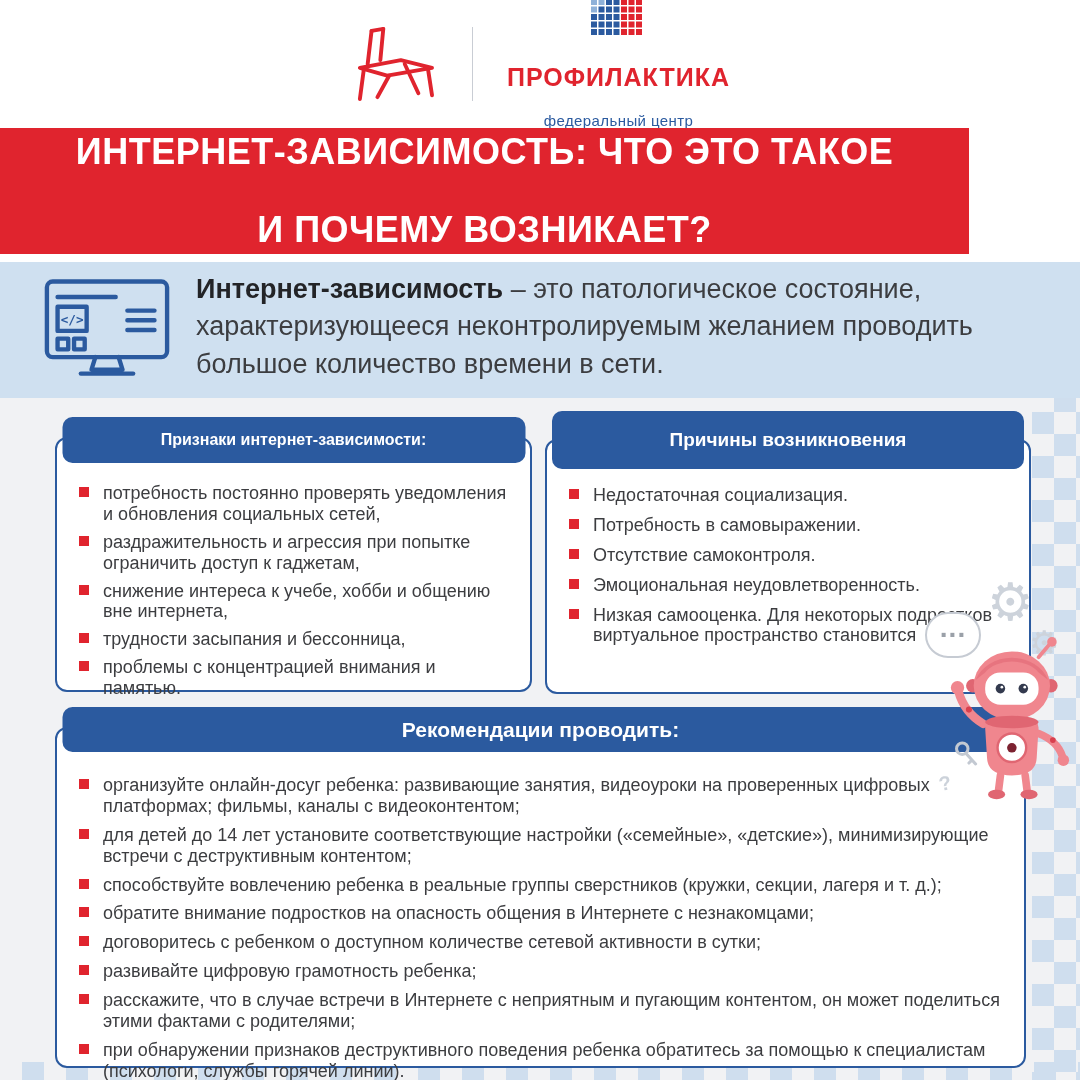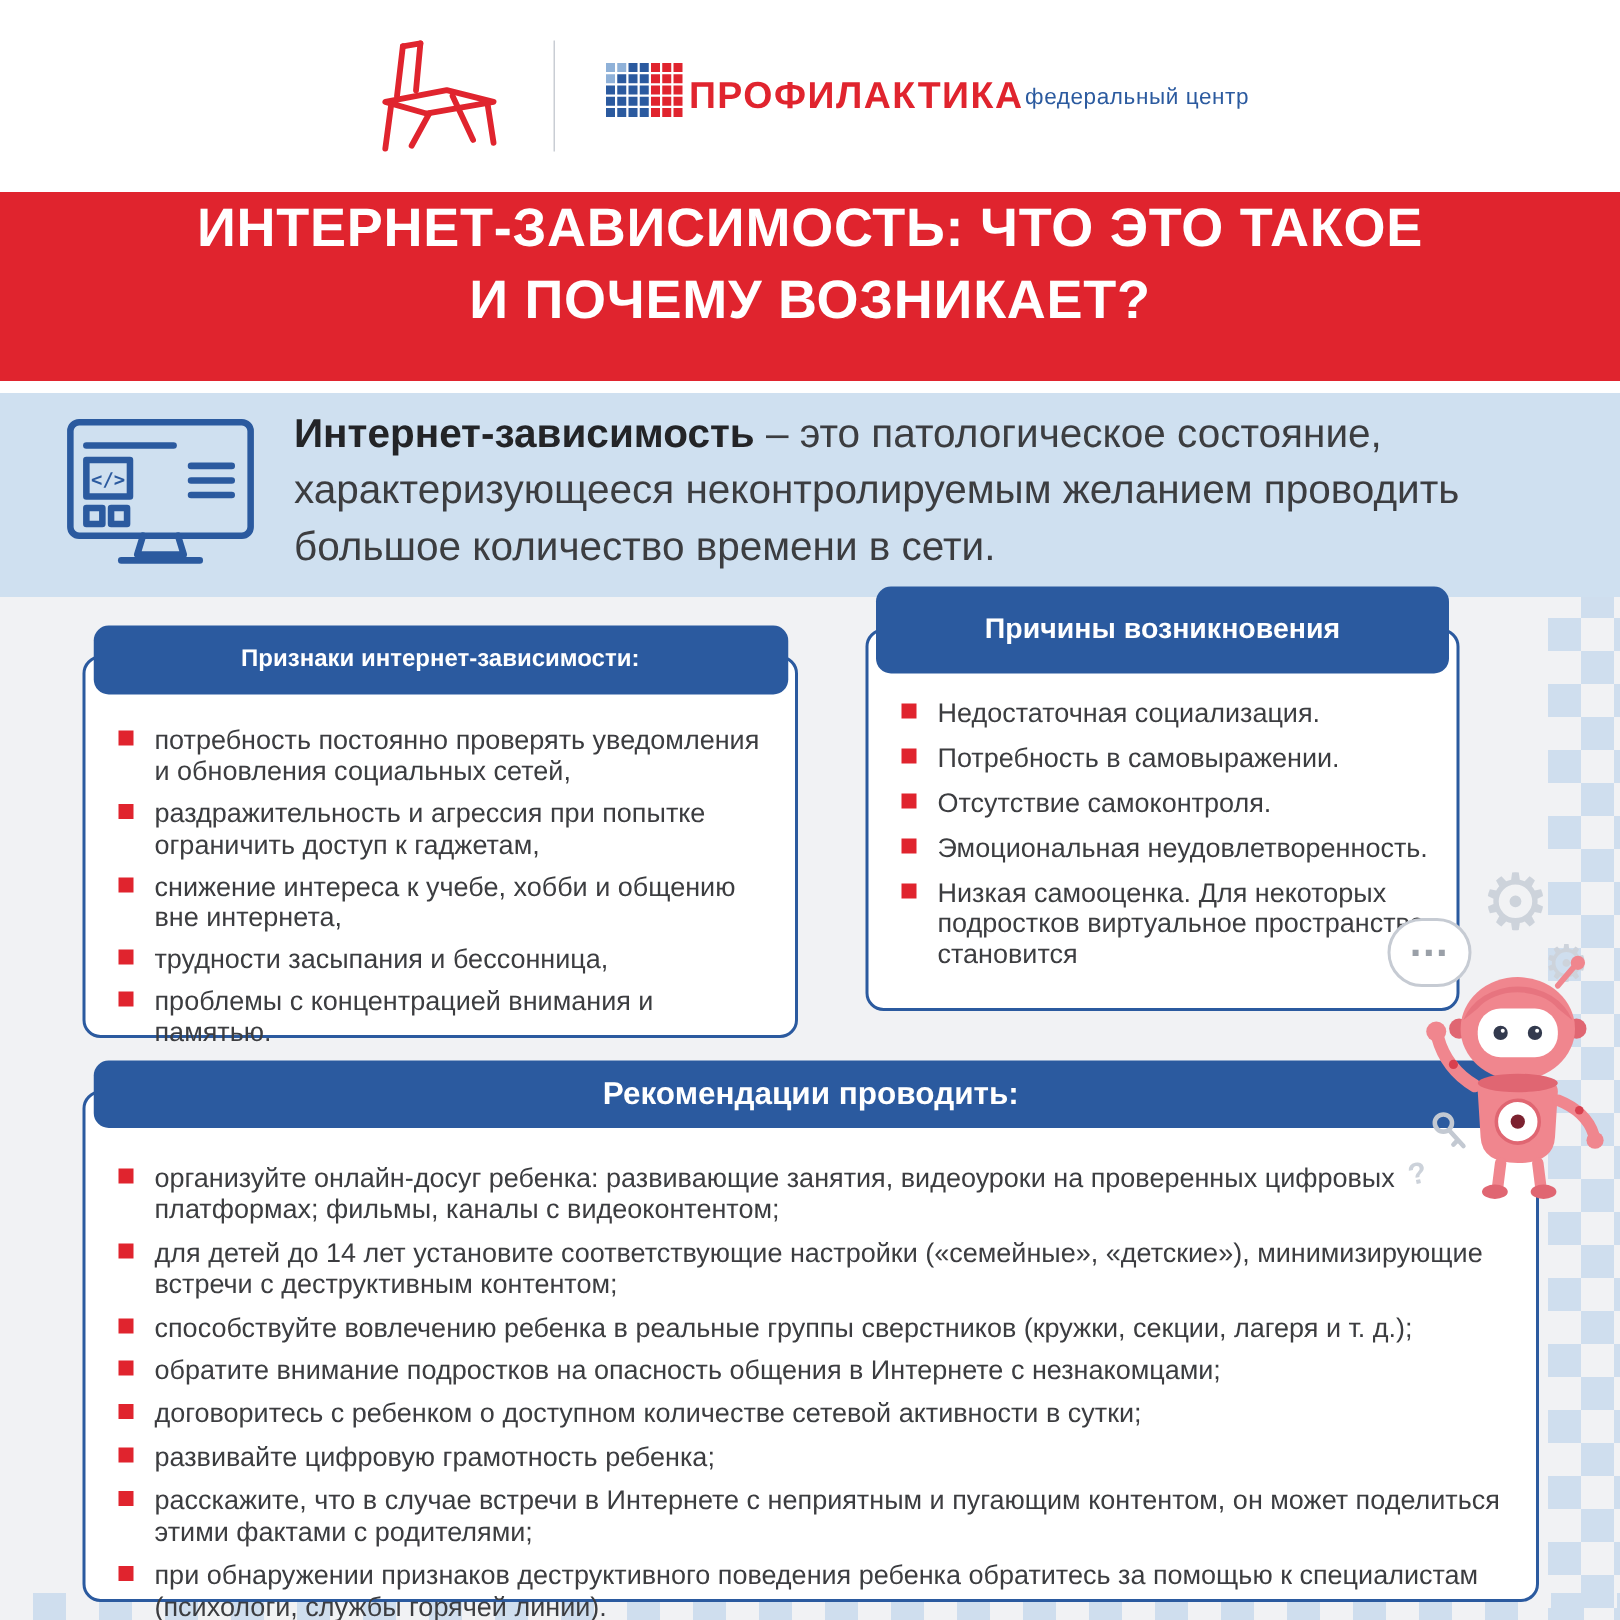--- a/index.html
+++ b/index.html
@@ -11,44 +11,44 @@
   .checker{position:absolute;z-index:1;
     background:conic-gradient(#cfdeee 90deg,transparent 90deg 180deg,#cfdeee 180deg 270deg,transparent 270deg) 0 0/44px 44px;}
   .checker-right{left:1032px;top:390px;width:48px;height:690px;}
   .checker-bottom{left:0;top:1062px;width:1080px;height:18px;}
 
   
   .top-header{position:absolute;left:0;top:0;width:1080px;height:128px;background:#ffffff;
     display:flex;align-items:center;justify-content:center;gap:34px;z-index:2;}
   .chair-logo{width:88px;height:78px;}
   .logo-divider{width:1px;height:74px;background:#c9cdd4;}
-  .brand{display:flex;flex-direction:row;align-items:center;gap:1px;}
+  .brand{display:flex;flex-direction:column;align-items:center;gap:20px;}
   .pixel-logo{width:54px;height:42px;margin-bottom:2px;}
   .brand-name{color:#e0242e;font-weight:bold;font-size:25px;letter-spacing:1px;}
   .brand-subtitle{color:#2b5a9f;font-size:15px;letter-spacing:0.4px;}
 
   
-  .title-banner{position:absolute;left:0;top:128px;width:1080px;height:126px;background:#e0242e;
-    display:flex;flex-direction:column;align-items:center;justify-content:flex-start;z-index:2;}
+  .title-banner{position:absolute;left:0;top:128px;width:969px;height:126px;background:#e0242e;
+    display:flex;flex-direction:column;align-items:center;justify-content:space-between;z-index:2;}
   .title-banner div{color:#ffffff;font-weight:bold;font-size:36px;letter-spacing:0.5px;line-height:1.32;text-align:center;}
 
   
   .intro-band{position:absolute;left:0;top:262px;width:1080px;height:136px;background:#cfe0f0;z-index:2;}
   .monitor-icon{position:absolute;left:44px;top:16px;width:126px;height:102px;}
   .intro-text{position:absolute;left:196px;top:9px;width:838px;font-size:27px;line-height:1.38;color:#3c3d40;}
   .intro-text b{color:#232427;}
 
   
   .card{position:absolute;background:#ffffff;border:2px solid #2b5a9f;border-radius:12px;box-sizing:border-box;z-index:2;}
   .card-header{position:absolute;left:50%;transform:translateX(-50%);background:#2b5a9f;color:#ffffff;
     font-weight:bold;border-radius:10px;display:flex;flex-direction:column;align-items:center;justify-content:center;
     text-align:center;width:calc(100% - 10px);box-sizing:border-box;}
   .card-signs{left:55px;top:437px;width:477px;height:255px;padding:44px 14px 8px 20px;}
   .card-signs .card-header{top:-22px;height:46px;font-size:16px;}
-  .card-causes{left:545px;top:419px;width:396px;height:255px;padding:44px 14px 8px 20px;margin-left:32px;}
+  .card-causes{left:545px;top:439px;width:486px;height:255px;padding:44px 14px 8px 20px;}
   .card-causes .card-header{top:-30px;height:58px;font-size:19px;line-height:1.25;}
   .card-recs{left:55px;top:727px;width:971px;height:341px;padding:46px 22px 8px 20px;}
   .card-recs .card-header{top:-22px;height:45px;font-size:21px;}
 
   ul.bullet-list{list-style:none;margin:0;padding:0;}
   ul.bullet-list li{position:relative;padding-left:26px;margin-bottom:7px;
     font-size:18px;line-height:1.16;color:#3c3d40;}
   ul.bullet-list li::before{content:"";position:absolute;left:2px;top:4px;width:10px;height:10px;background:#e0242e;}
   .card-causes ul.bullet-list li{margin-bottom:9px;}
   .card-recs ul.bullet-list li{margin-bottom:8px;}

